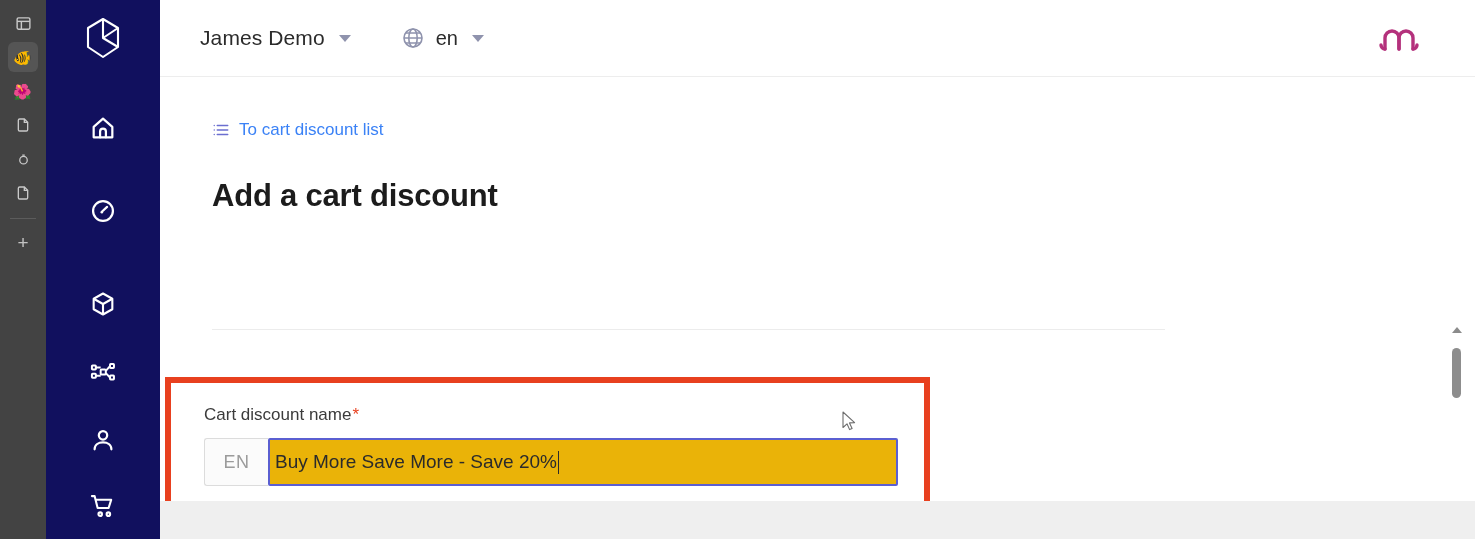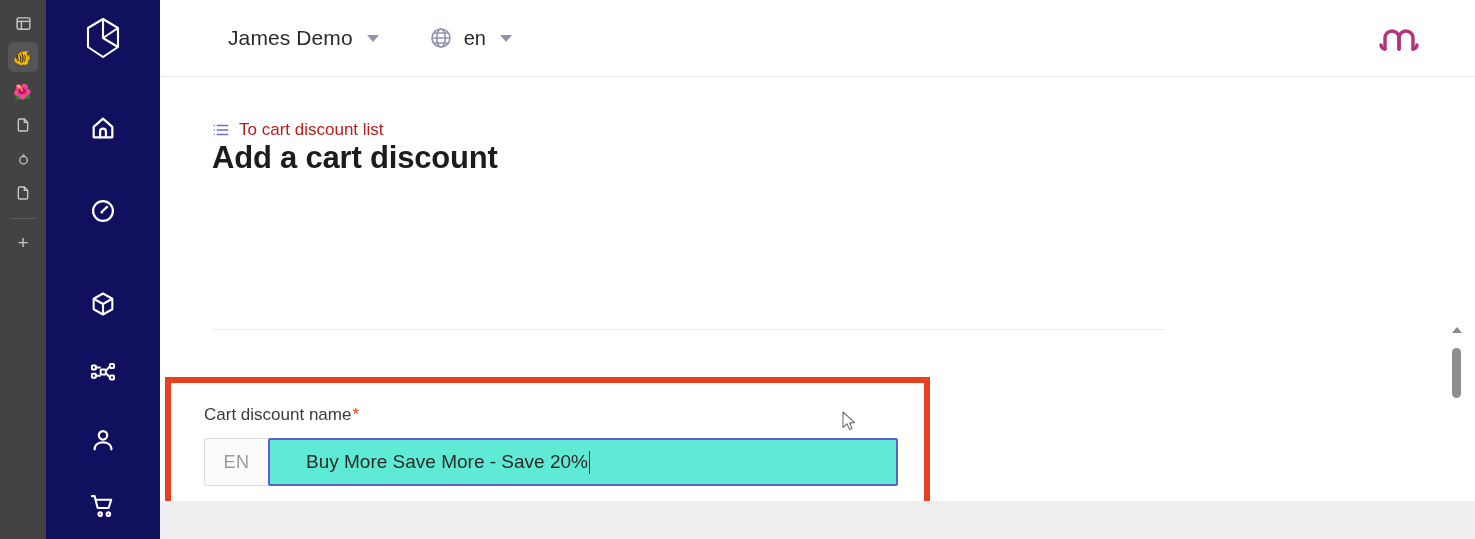--- a/index.html
+++ b/index.html
@@ -61,21 +61,21 @@
     overflow: hidden;
   }
 
   
   .topbar {
     height: 77px;
     flex: 0 0 77px;
     display: flex; align-items: center;
     border-bottom: 1px solid #ededed;
     background: #fff;
-    padding-left: 68px;
+    padding-left: 40px;
     position: relative;
   }
   .tb-group { display: flex; align-items: center; }
   .tb-user {
     font-size: 21px; color: #2b2b2b; letter-spacing: .1px;
   }
   .caret {
     width: 0; height: 0;
     border-left: 6px solid transparent;
     border-right: 6px solid transparent;
@@ -95,26 +95,27 @@
   .content {
     flex: 1 1 auto;
     position: relative;
     background: #ffffff;
     padding-left: 52px;
     overflow: hidden;
   }
   .breadcrumb {
     display: flex; align-items: center;
     margin-top: 43px;
-    color: #b91c1c;
+    color: #3b82f6;
     font-size: 17px;
     width: max-content;
   }
   .breadcrumb .bc-icon { margin-right: 9px; display: flex; align-items: center; }
   .page-title {
+    margin-top: 38px;
     font-size: 31px;
     font-weight: bold;
     color: #1c1c1c;
     letter-spacing: -.2px;
   }
   .section-rule {
     position: absolute;
     left: 52px; right: 310px;
     top: 252px;
     height: 1px;
@@ -150,23 +151,23 @@
     border-radius: 3px 0 0 3px;
     background: #fbfbfb;
     color: #9b9b9b;
     font-size: 18px;
     letter-spacing: .4px;
   }
   .text-input {
     flex: 1 1 auto;
     border: 2px solid #5B5FD1;
     border-radius: 2px;
-    background: #5eead4;
+    background: #eab308;
     display: flex; align-items: center;
-    padding-left: 36px;
+    padding-left: 5px;
     position: relative;
   }
   .input-value {
     font-size: 19px; color: #2b2b2b; white-space: nowrap;
   }
   .caret-bar {
     width: 1px; height: 23px;
     background: #2b2b2b;
     margin-left: 1px;
   }

